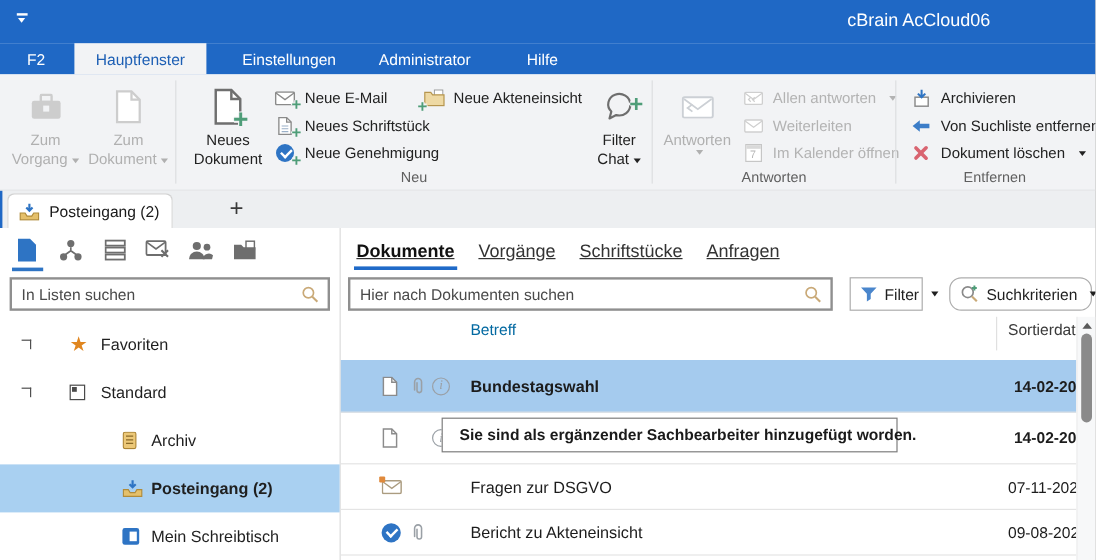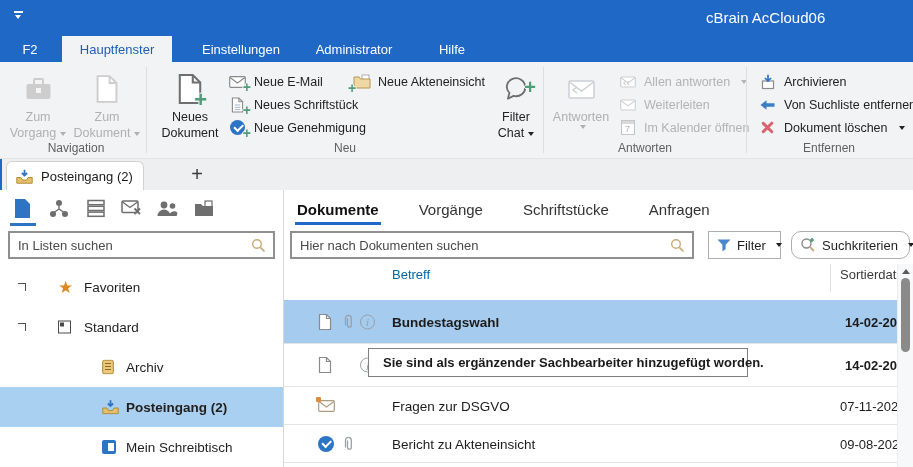--- a/index.html
+++ b/index.html
@@ -91,27 +91,27 @@
   .c-label{left:126px;font-size:13.5px;color:#1f1f1f;white-space:nowrap;}
   .tree-row.selected .c-label{font-weight:700;}
   .star{color:#e0861f;font-size:17px;line-height:1;}
   .std-icon{width:13px;height:13px;border:1.5px solid #4a4a4a;background:#fff;position:relative;}
   .std-icon::after{content:"";position:absolute;left:0.5px;top:0.5px;width:4px;height:4px;background:#4a4a4a;}
   .desk-icon{width:14px;height:14px;background:var(--accent);border-radius:2px;position:relative;}
   .desk-icon::after{content:"";position:absolute;right:2px;top:3px;width:6px;height:8px;background:#fff;}
 
   
   .main{position:absolute;left:284px;top:190px;width:629px;height:277px;background:#fff;}
-  .main-tabs{position:absolute;left:13px;top:9px;display:flex;gap:40px;font-size:15px;color:#333;}
+  .main-tabs{position:absolute;left:13px;top:9px;display:flex;gap:20px;font-size:15px;color:#333;text-decoration:underline;}
   .main-tab{position:relative;line-height:22px;}
   .main-tab.active{font-weight:700;color:#111;}
   .main-tab.active::after{content:"";position:absolute;left:-2px;right:-2px;bottom:-4px;height:3px;background:#1f6ac8;}
   .m-search{left:6px;top:41px;width:404px;position:absolute;}
   .btn{position:absolute;top:41px;height:28px;background:#fff;border:1px solid #adadad;display:flex;align-items:center;gap:6px;font-size:13px;color:#1f1f1f;padding:0 8px;white-space:nowrap;}
-  .btn-filter{left:424px;width:73px;}
+  .btn-filter{left:424px;width:61px;}
   .btn-such{left:507px;width:119px;border-radius:10px;}
   .th-betreff{position:absolute;left:108px;top:77px;font-size:13px;color:#0369a1;}
   .col-sep{position:absolute;left:546px;top:74px;width:1px;height:28px;background:#e0e0e0;}
   .th-sort{position:absolute;left:556px;top:77px;width:57px;overflow:hidden;white-space:nowrap;font-size:13px;color:#3a3a3a;}
   .rows{position:absolute;left:0;top:110px;width:613px;}
   .trow{position:relative;width:100%;border-bottom:1px solid #e4e4e4;}
   .rh1{height:44px}.rh2{height:43px}.rh3{height:38px}.rh4{height:38px}
   .trow.selected{background:var(--sel);}
   .trow span.slot1{position:absolute;left:34px;top:50%;transform:translateY(-50%);display:flex;}
   .trow span.slot2{position:absolute;left:59px;top:50%;transform:translateY(-50%);display:flex;}
@@ -305,21 +305,20 @@
       </div>
       <div class="sm-btn">
         <span class="sicon">
             <span class="xmark"></span>
           </span>
         <span>Dokument löschen</span>
         <span class="caret"></span>
       </div>
     </div>
 
-    <div class="group-label gl-nav">Navigation</div>
     <div class="group-label gl-neu">Neu</div>
     <div class="group-label gl-ant">Antworten</div>
     <div class="group-label gl-ent">Entfernen</div>
   </div>
 
   <div class="tabstrip">
     <div class="window-tab">
       <span style="display:flex;">
         <svg width="17" height="15" viewBox="0 0 17 15">
             <path d="M8.5 0.8 v5.5 M5.9 4 l2.6 2.6 2.6 -2.6" fill="none" stroke="#2e74c4" stroke-width="1.8"></path>

